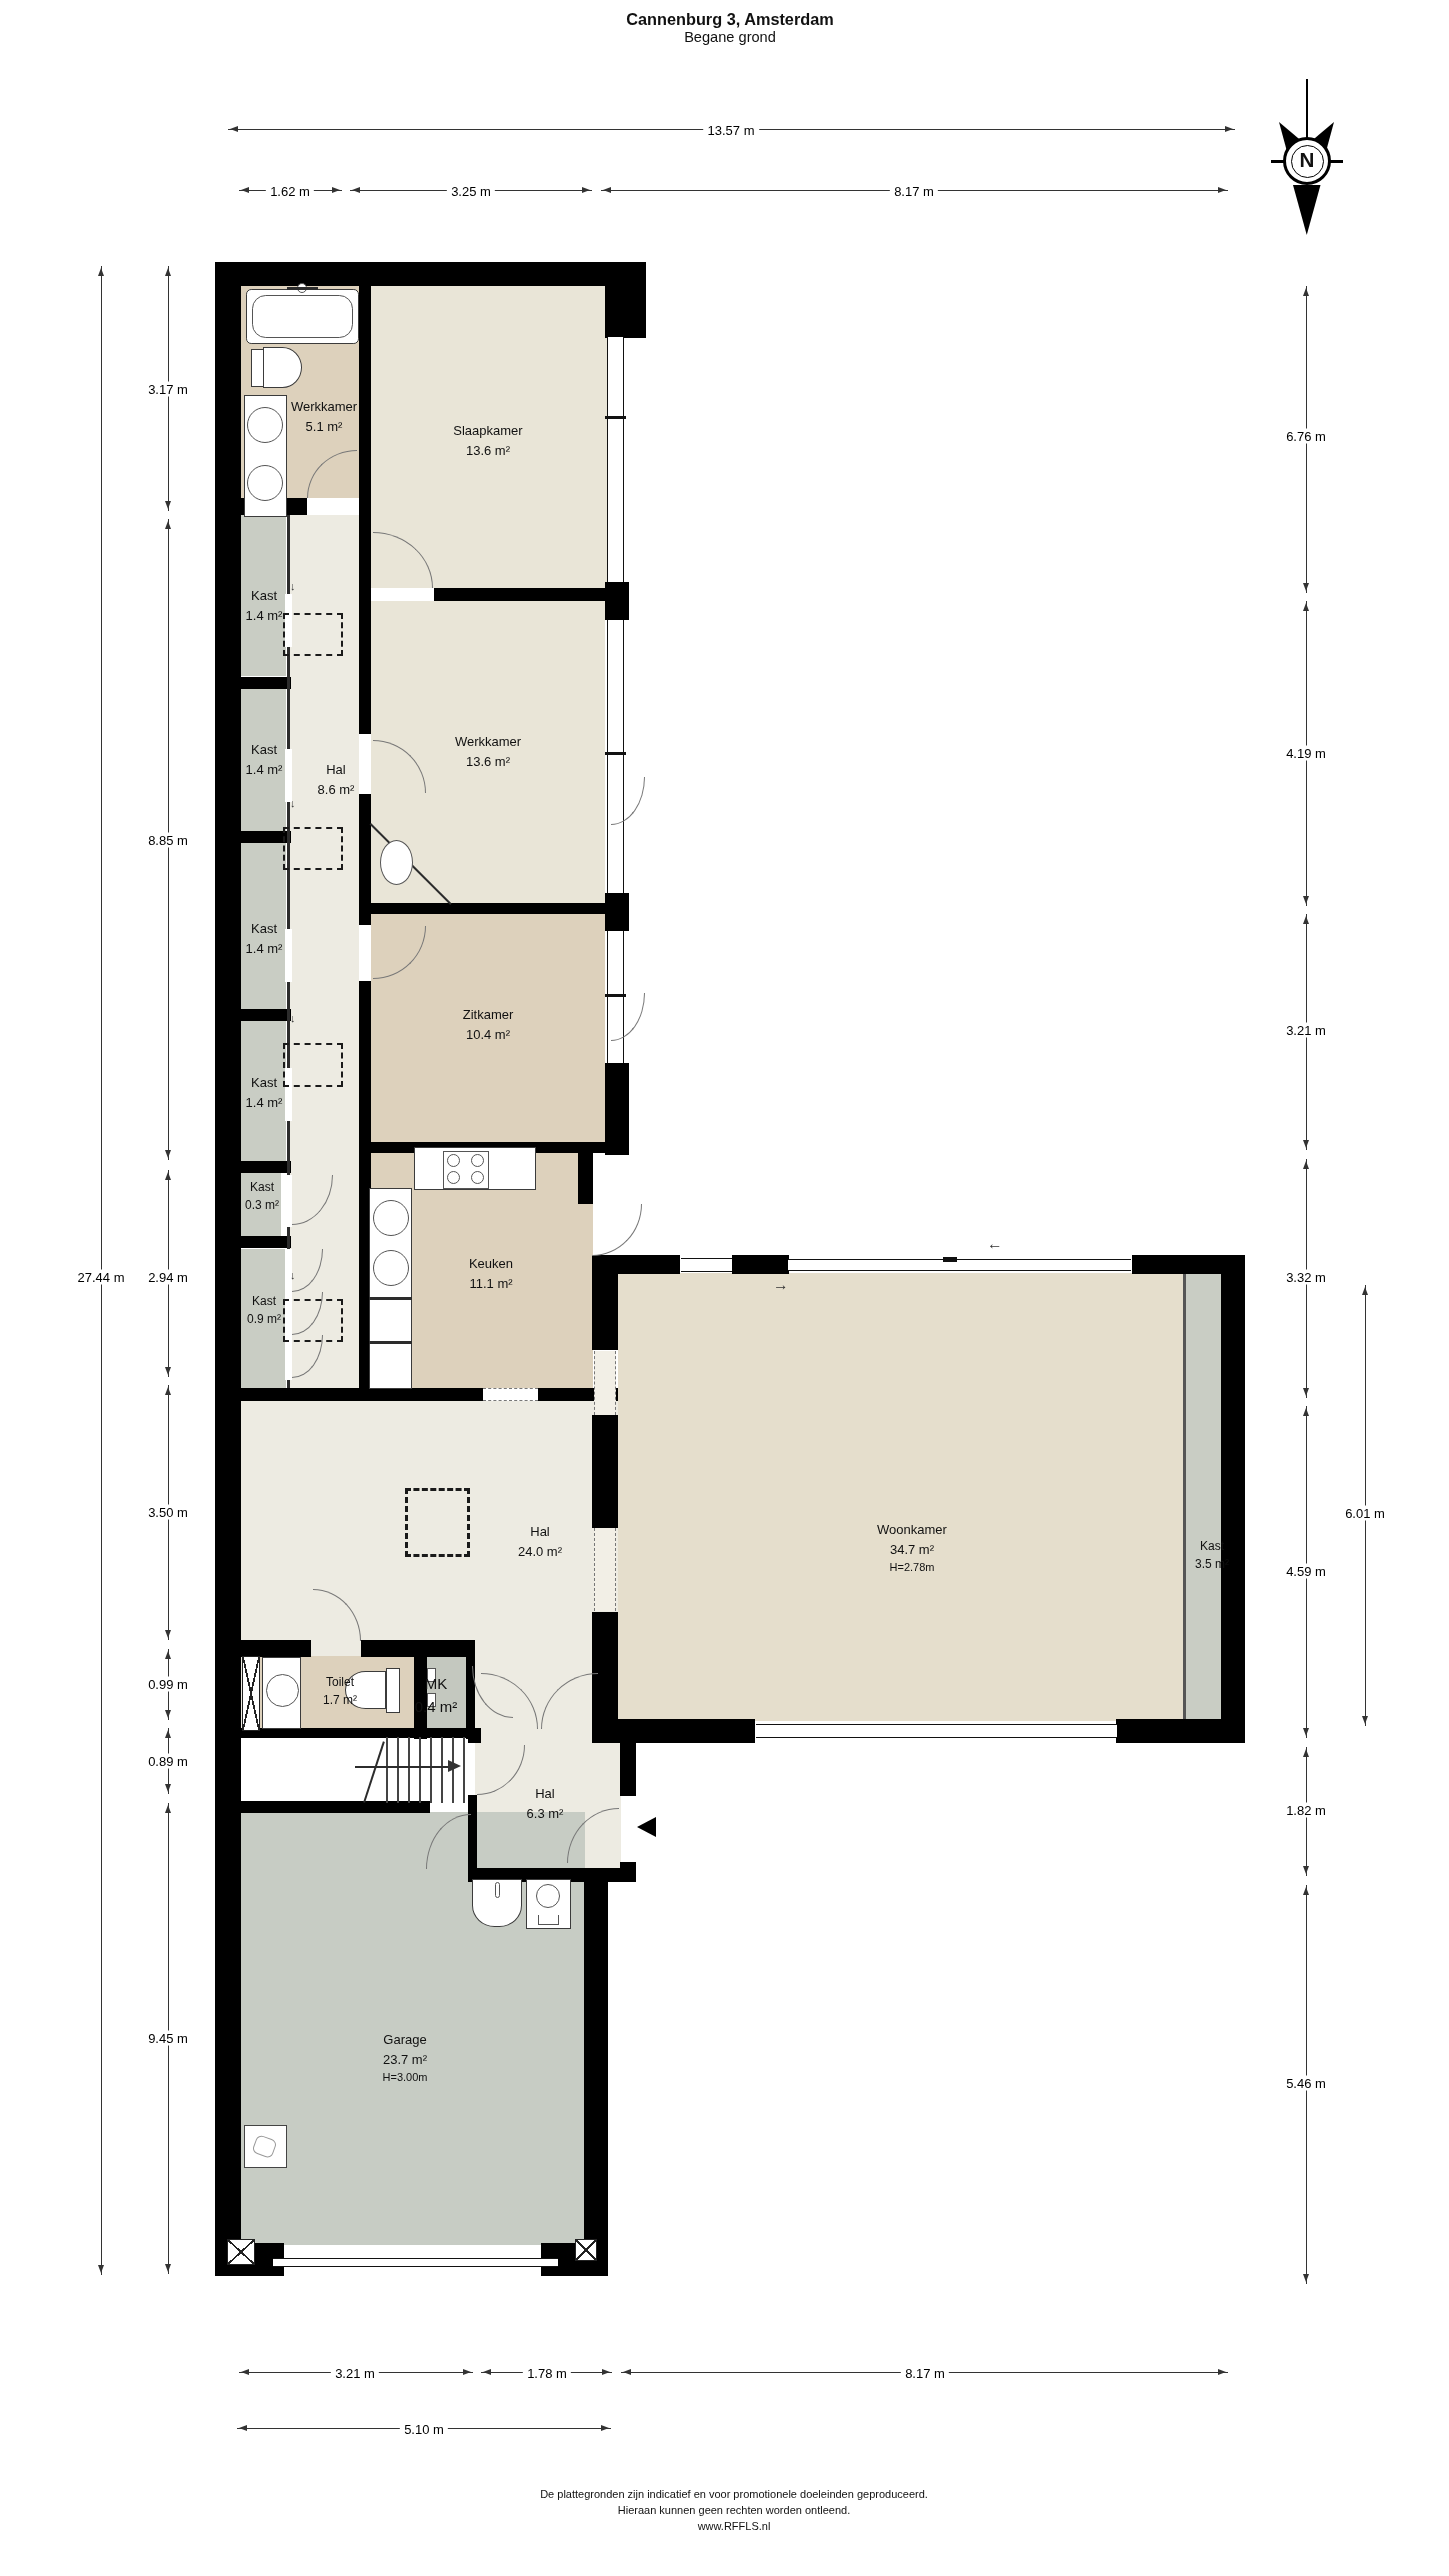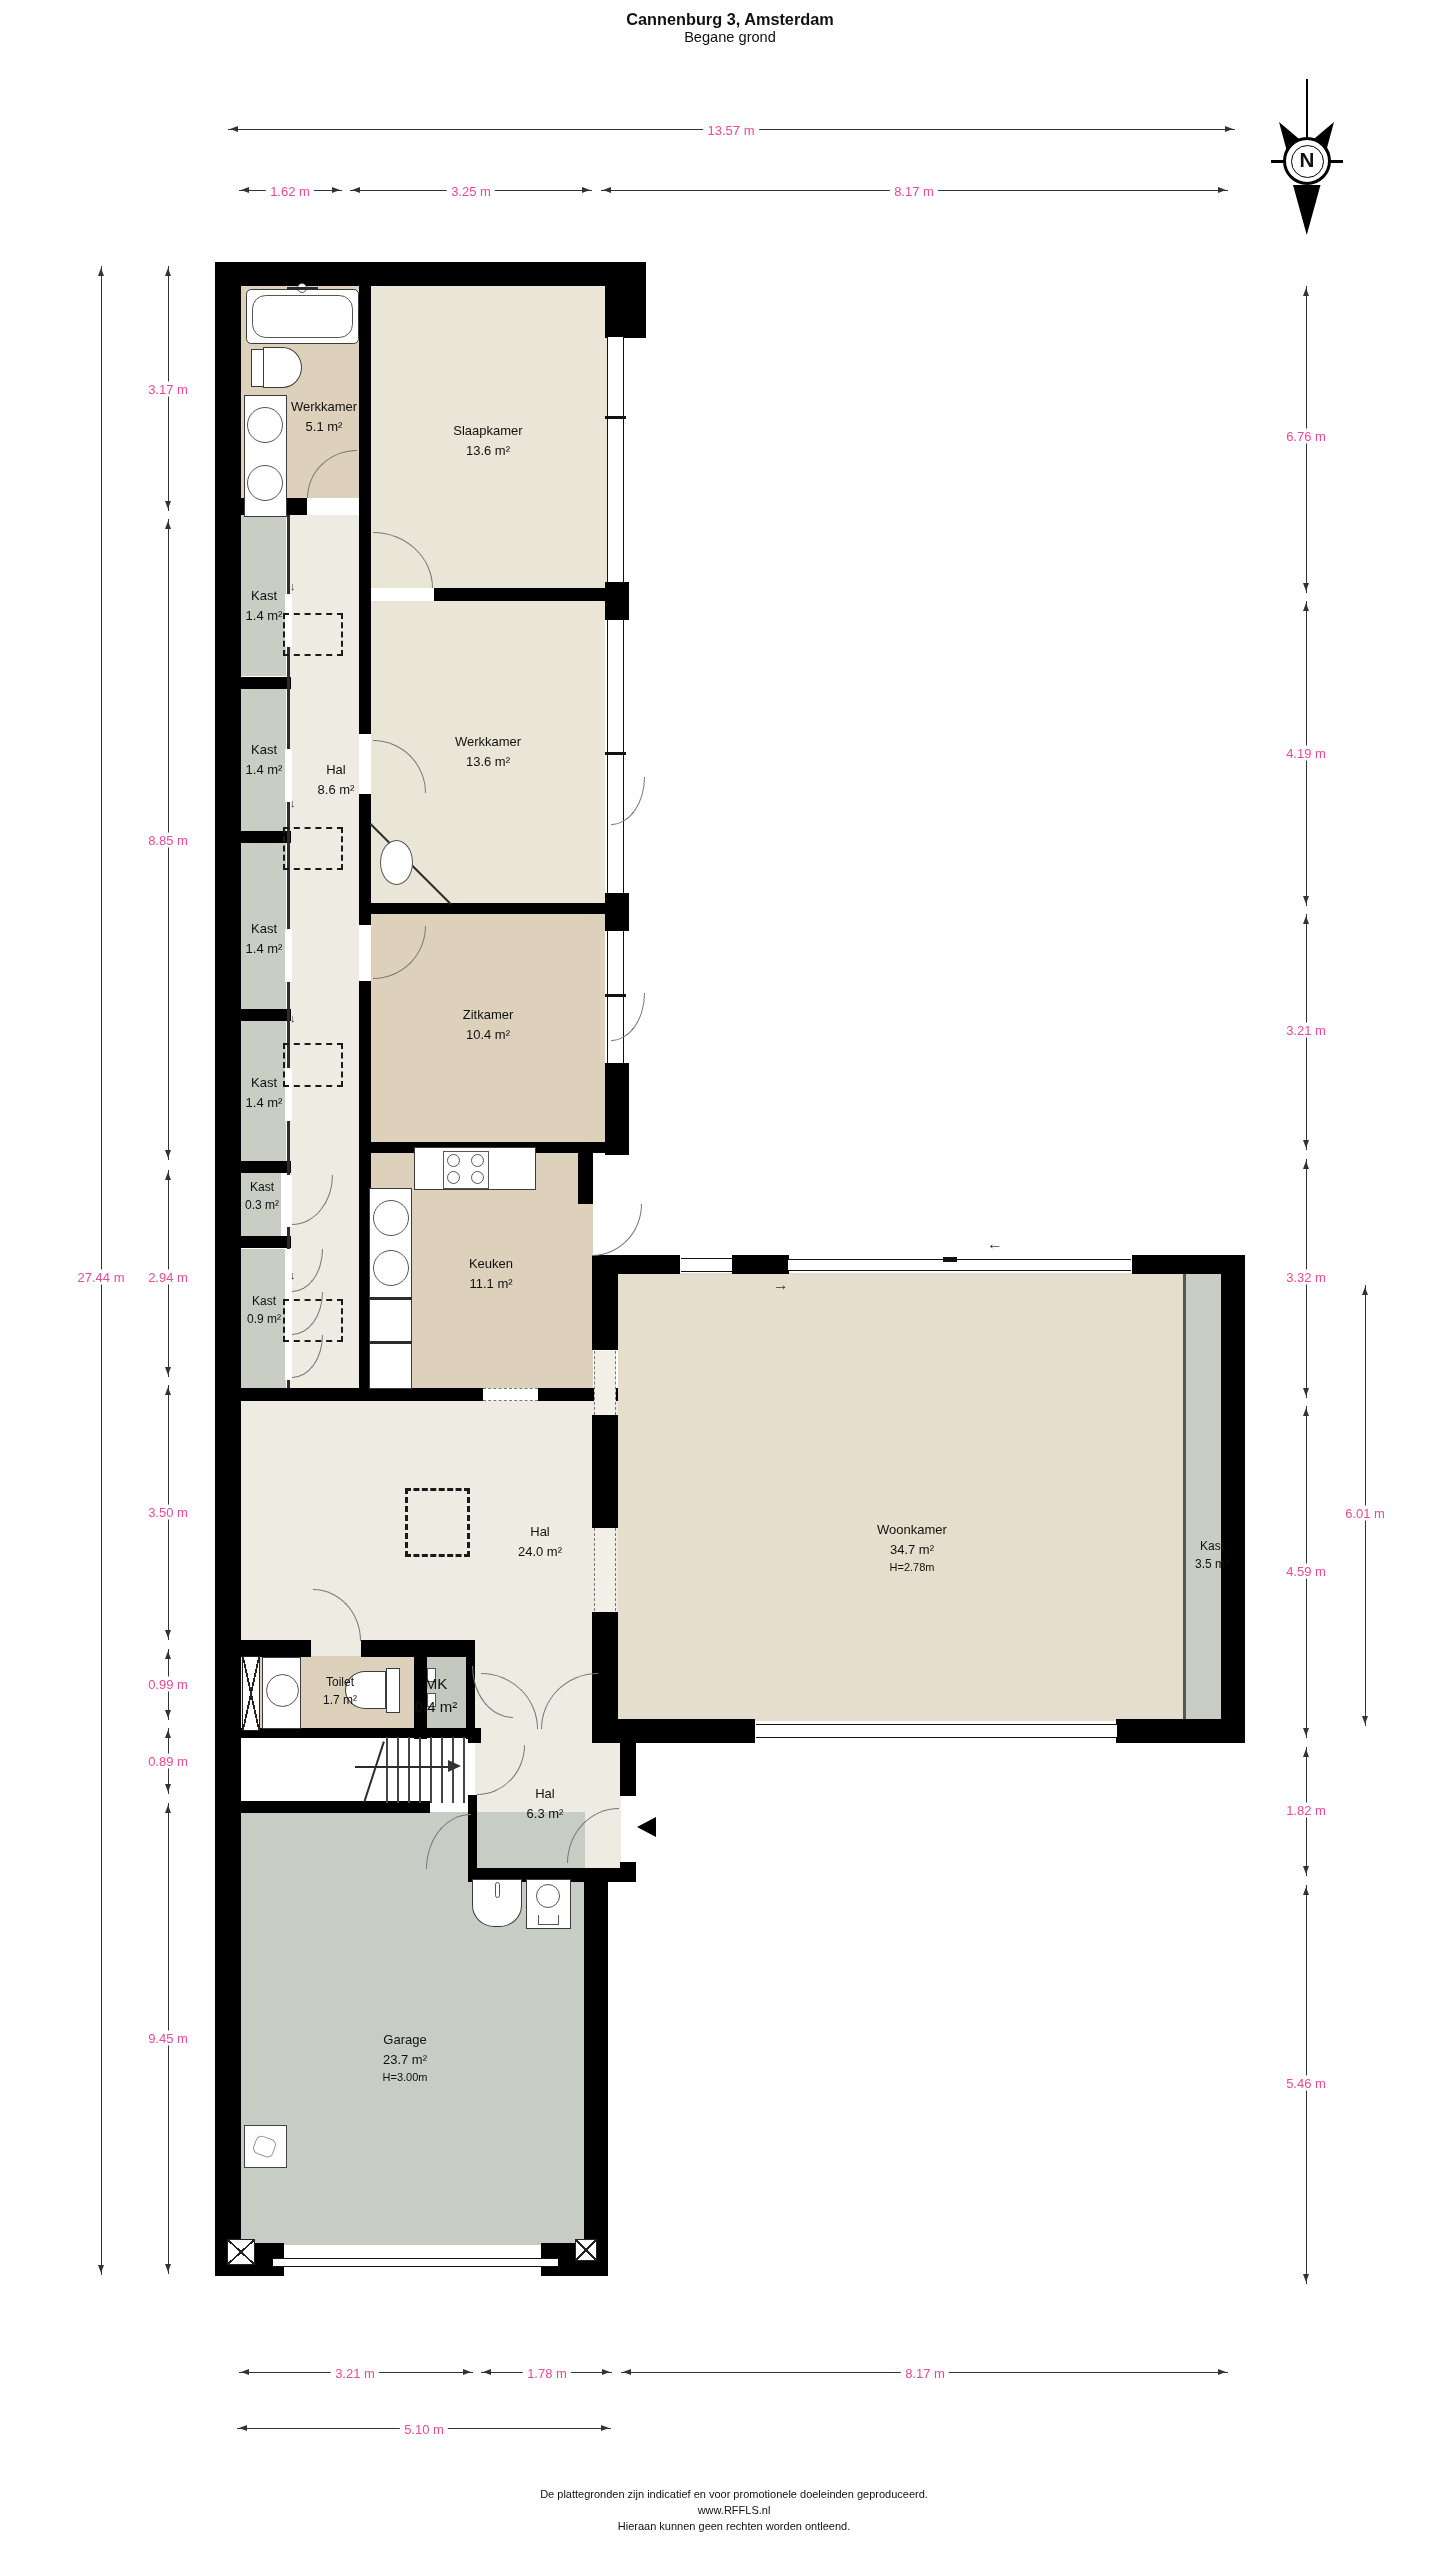--- a/index.html
+++ b/index.html
@@ -25,21 +25,21 @@
   .dimh{position:absolute;height:0;border-top:1.1px solid #333;z-index:2}
   .dimh::before{content:"";position:absolute;left:-0.9px;top:-4.3px;width:0;height:0;
      border:3.9px solid transparent;border-right:8.6px solid #333}
   .dimh::after{content:"";position:absolute;right:-0.9px;top:-4.3px;width:0;height:0;
      border:3.9px solid transparent;border-left:8.6px solid #333}
   .dimv{position:absolute;width:0;border-left:1.1px solid #333;z-index:2}
   .dimv::before{content:"";position:absolute;top:-0.9px;left:-4.3px;width:0;height:0;
      border:3.9px solid transparent;border-bottom:8.6px solid #333}
   .dimv::after{content:"";position:absolute;bottom:-0.9px;left:-4.3px;width:0;height:0;
      border:3.9px solid transparent;border-top:8.6px solid #333}
-  .dlabel{position:absolute;z-index:3;background:#fff;padding:0 4.3px;font-size:13px;color:#ec4899;
+  .dlabel{position:absolute;z-index:3;background:#fff;padding:0 4.3px;font-size:13px;color:#000000;
           transform:translate(-50%,-50%);white-space:nowrap}
   .xbox{position:absolute;z-index:4;box-sizing:border-box;border:1.7px solid #222;
     background:
       linear-gradient(to top right, transparent calc(50% - 0.9px), #222 calc(50% - 0.9px) calc(50% + 0.9px), transparent calc(50% + 0.9px)),
       linear-gradient(to bottom right, transparent calc(50% - 0.9px), #222 calc(50% - 0.9px) calc(50% + 0.9px), transparent calc(50% + 0.9px)),
       #fff}
   .treads{position:absolute;z-index:3;background:repeating-linear-gradient(90deg,#444 0 1.7px,transparent 1.7px 11px)}
   .ah{position:absolute;width:0;height:0;z-index:4}
   .glyph{position:absolute;z-index:4;color:#333}
   .title{position:absolute;left:215px;top:10.3px;width:1030px;text-align:center;z-index:5}
@@ -386,18 +386,18 @@
   <div class="dlabel" style="left:355px;top:2373px">3.21 m</div>
   <div class="dimh" style="left:481px;top:2372px;width:131px"></div>
   <div class="dlabel" style="left:547px;top:2373px">1.78 m</div>
   <div class="dimh" style="left:621px;top:2372px;width:607px"></div>
   <div class="dlabel" style="left:925px;top:2373px">8.17 m</div>
   <div class="dimh" style="left:237px;top:2428px;width:374px"></div>
   <div class="dlabel" style="left:424px;top:2429px">5.10 m</div>
 
   <div class="footer">
     <div>De plattegronden zijn indicatief en voor promotionele doeleinden geproduceerd.</div>
+    <div>Hieraan kunnen geen rechten worden ontleend.</div>
     <div>www.RFFLS.nl</div>
-    <div>Hieraan kunnen geen rechten worden ontleend.</div>
   </div>
 
 </div>
 
 
 </body></html>

